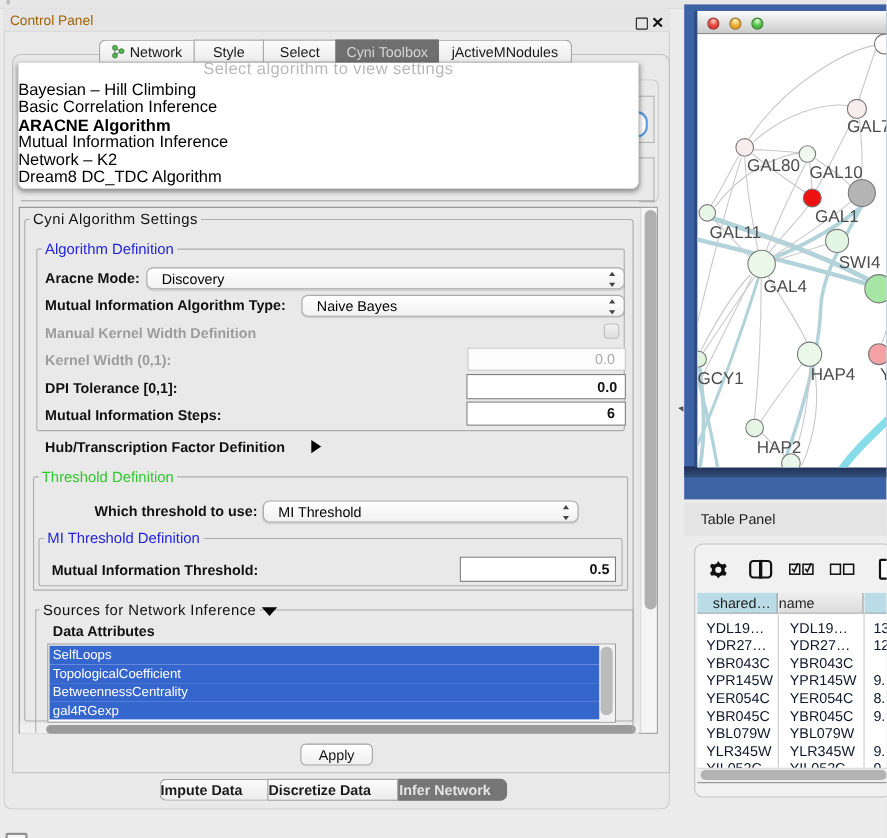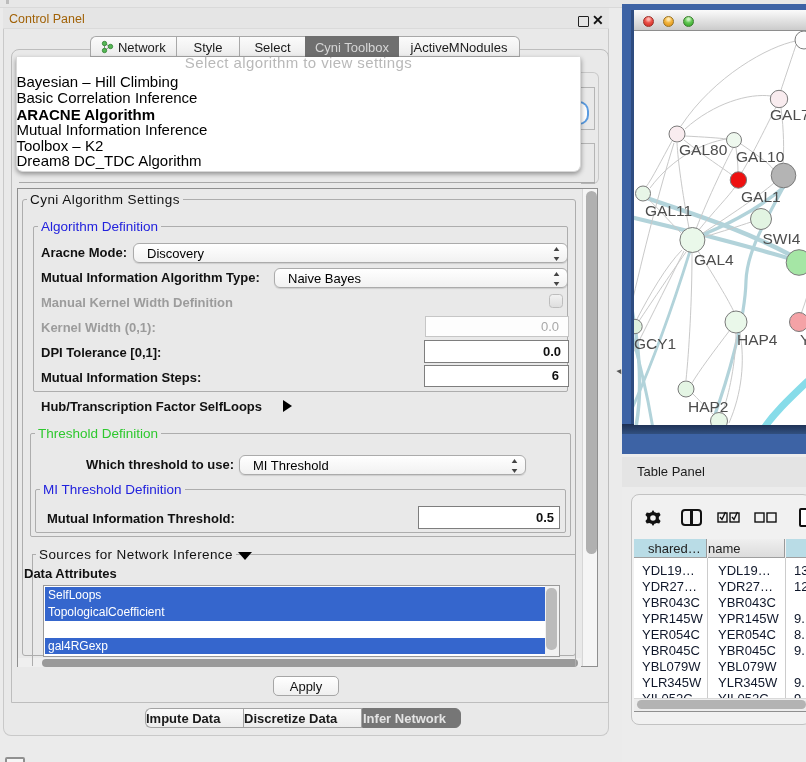--- a/index.html
+++ b/index.html
@@ -123,21 +123,21 @@
 
 <div class="abs b" style="left:41px;top:320px;color:#9c9c9c">Kernel Width (0,1):</div>
 <div class="abs fieldd" style="left:425px;top:316px;width:144px;height:21px;line-height:19px;padding-right:9px">0.0</div>
 
 <div class="abs b" style="left:41px;top:345px">DPI Tolerance [0,1]:</div>
 <div class="abs field" style="left:424px;top:340px;width:145px;height:23px;line-height:21px;padding-right:7px">0.0</div>
 
 <div class="abs b" style="left:41px;top:370px">Mutual Information Steps:</div>
 <div class="abs field" style="left:424px;top:365px;width:145px;height:22px;line-height:20px;padding-right:9px">6</div>
 
-<div class="abs b" style="left:41px;top:399px">Hub/Transcription Factor SelfLoops</div>
+<div class="abs b" style="left:41px;top:399px">Hub/Transcription Factor Definition</div>
 <div class="abs" style="left:283px;top:400px;width:0;height:0;border-left:9px solid #000;border-top:6.5px solid transparent;border-bottom:6.5px solid transparent"></div>
 
 <div class="abs groupbox" style="left:30px;top:433px;width:541px;height:104px"></div>
 <div class="abs gtitle" style="left:35px;top:427px;color:#2ec82e">Threshold Definition</div>
 
 <div class="abs b" style="left:86px;top:457px">Which threshold to use:</div>
 <div class="abs combo" style="left:239px;top:455px;width:287px;height:20px">
       <span class="ct">MI Threshold</span>
       <span class="spin">
         <svg width="7" height="16" viewBox="0 0 7 16">
@@ -149,43 +149,44 @@
 
 <div class="abs groupbox" style="left:35px;top:489px;width:531px;height:44px"></div>
 <div class="abs gtitle" style="left:40px;top:483px;color:#2222dd">MI Threshold Definition</div>
 
 <div class="abs b" style="left:47px;top:511px">Mutual Information Threshold:</div>
 <div class="abs field" style="left:418px;top:506px;width:142px;height:23px;line-height:21px;padding-right:5px">0.5</div>
 
 <div class="abs" style="left:32px;top:554px;width:544px;height:112px;border:1px solid #adadad;border-bottom:none"></div>
 <div class="abs gtitle" style="left:36px;top:548px;letter-spacing:0.4px">Sources for Network Inference</div>
 <div class="abs" style="left:238px;top:552px;width:0;height:0;border-top:8px solid #000;border-left:7.5px solid transparent;border-right:7.5px solid transparent"></div>
-<div class="abs b" style="left:24px;top:566px">Data Attributes</div>
+<div class="abs b" style="left:48px;top:566px">Data Attributes</div>
 
 <div class="abs" id="attrlist">
   <div class="sel" style="top:1.2px">SelfLoops</div>
   <div class="sel" style="top:18px">TopologicalCoefficient</div>
+  <div class="sel" style="top:34.8px">BetweennessCentrality</div>
   <div class="sel" style="top:51.6px">gal4RGexp</div>
 </div>
 <div class="abs" style="left:545px;top:586px;width:14px;height:70px;background:#f2f2f2"></div>
 <div class="abs" style="left:546px;top:588px;width:11px;height:62px;background:#bbbbbb;border-radius:5px"></div>
 
 <div class="abs" style="left:273px;top:676px;width:66px;height:20px;background:linear-gradient(#ffffff,#efefef);border:1px solid #a6a6a6;border-radius:5px;text-align:center;line-height:19px;font-size:13px">Apply</div>
 
 <div class="abs btab" style="left:145px;width:98px;border-radius:6px 0 0 6px;border-right:none">Impute Data</div>
 <div class="abs btab" style="left:243px;width:119px">Discretize Data</div>
 <div class="abs btab" style="left:362px;width:99px;background:#767676;color:#e4e4e4;border-color:#767676;border-radius:0 6px 6px 0">Infer Network</div>
 
 <div class="abs" id="popup"></div>
 <div class="abs pitem" style="top:55px;left:16px;width:565px;text-align:center;color:#b9b9b9;letter-spacing:0.4px">Select algorithm to view settings</div>
 <div class="abs pitem" style="top:74.3px;left:16.5px">Bayesian – Hill Climbing</div>
 <div class="abs pitem" style="top:90.1px;left:16.5px">Basic Correlation Inference</div>
 <div class="abs pitem" style="top:106.6px;left:16.5px;font-weight:bold">ARACNE Algorithm</div>
 <div class="abs pitem" style="top:121.8px;left:16.5px">Mutual Information Inference</div>
-<div class="abs pitem" style="top:137.6px;left:16.5px">Toolbox – K2</div>
+<div class="abs pitem" style="top:137.6px;left:16.5px">Network – K2</div>
 <div class="abs pitem" style="top:152.8px;left:16.5px">Dream8 DC_TDC Algorithm</div>
 
 <div class="abs" style="left:5px;top:757px;width:20px;height:10px;border:2px solid #909090;background:#f6f6f6;border-radius:2px"></div>
 
 <div class="abs" style="left:616.5px;top:369px;width:0;height:0;border-left:3.5px solid transparent;border-right:3.5px solid transparent;border-bottom:4.5px solid #555;transform:rotate(35deg)"></div>
 
 <div class="abs" id="bluewin"></div>
 <div class="abs" style="left:622px;top:424px;width:184px;height:10px;background:linear-gradient(#1e2f52,#31507f)"></div>
 
 <div class="abs" style="left:631px;top:10px;width:3px;height:414px;background:#2e4c80"></div>

